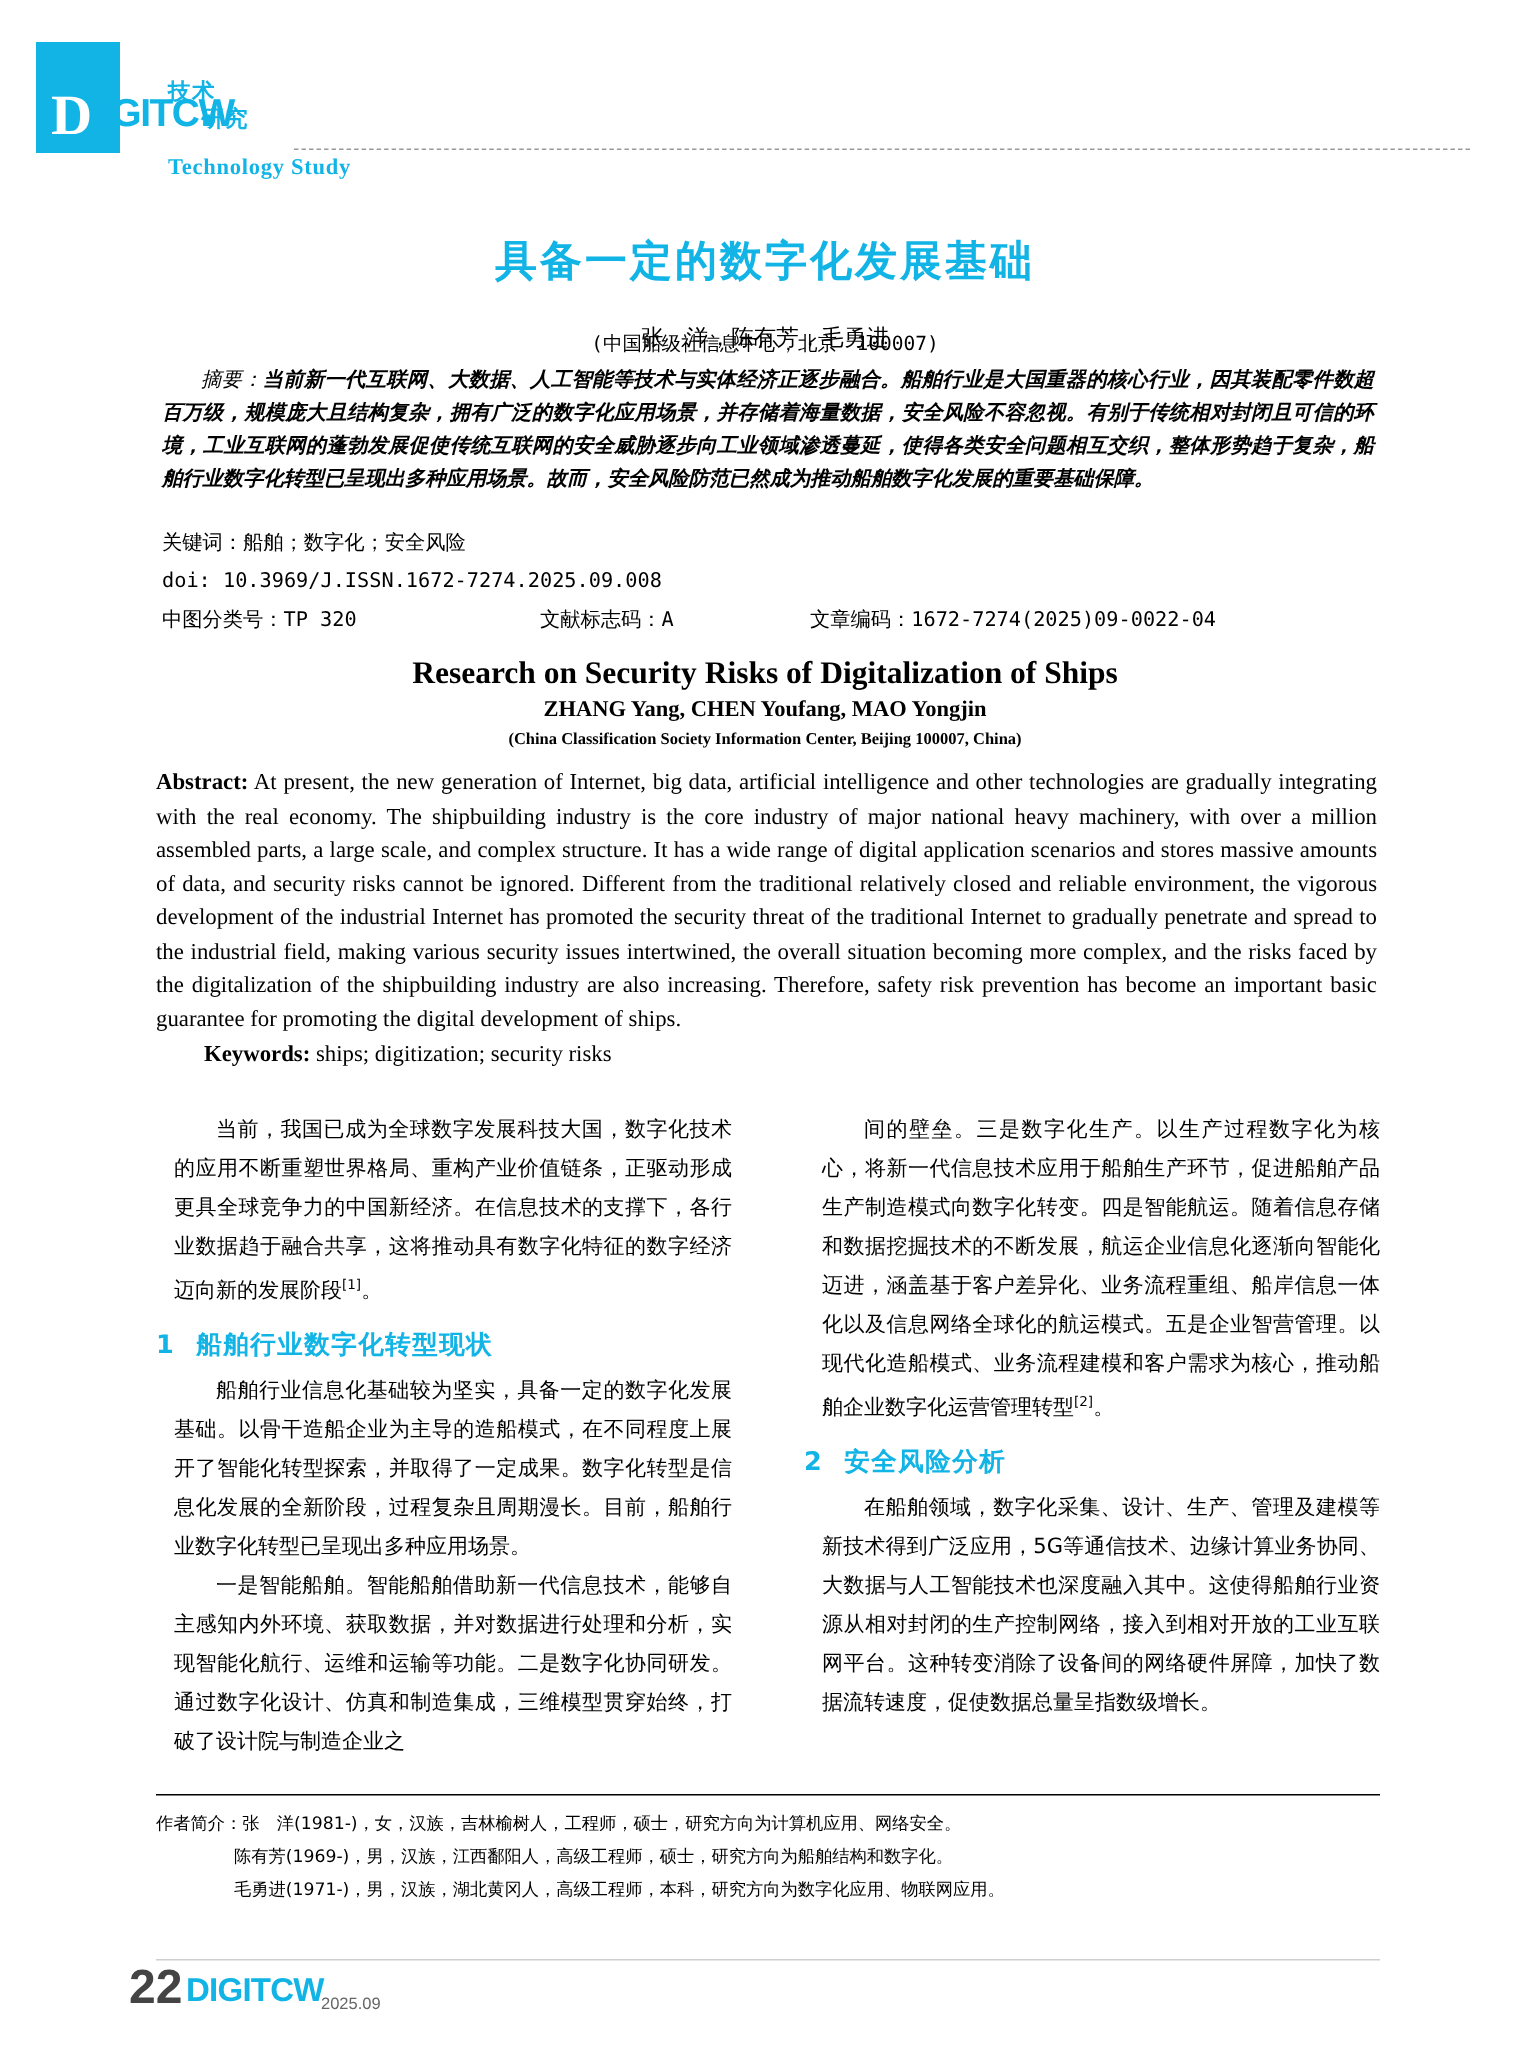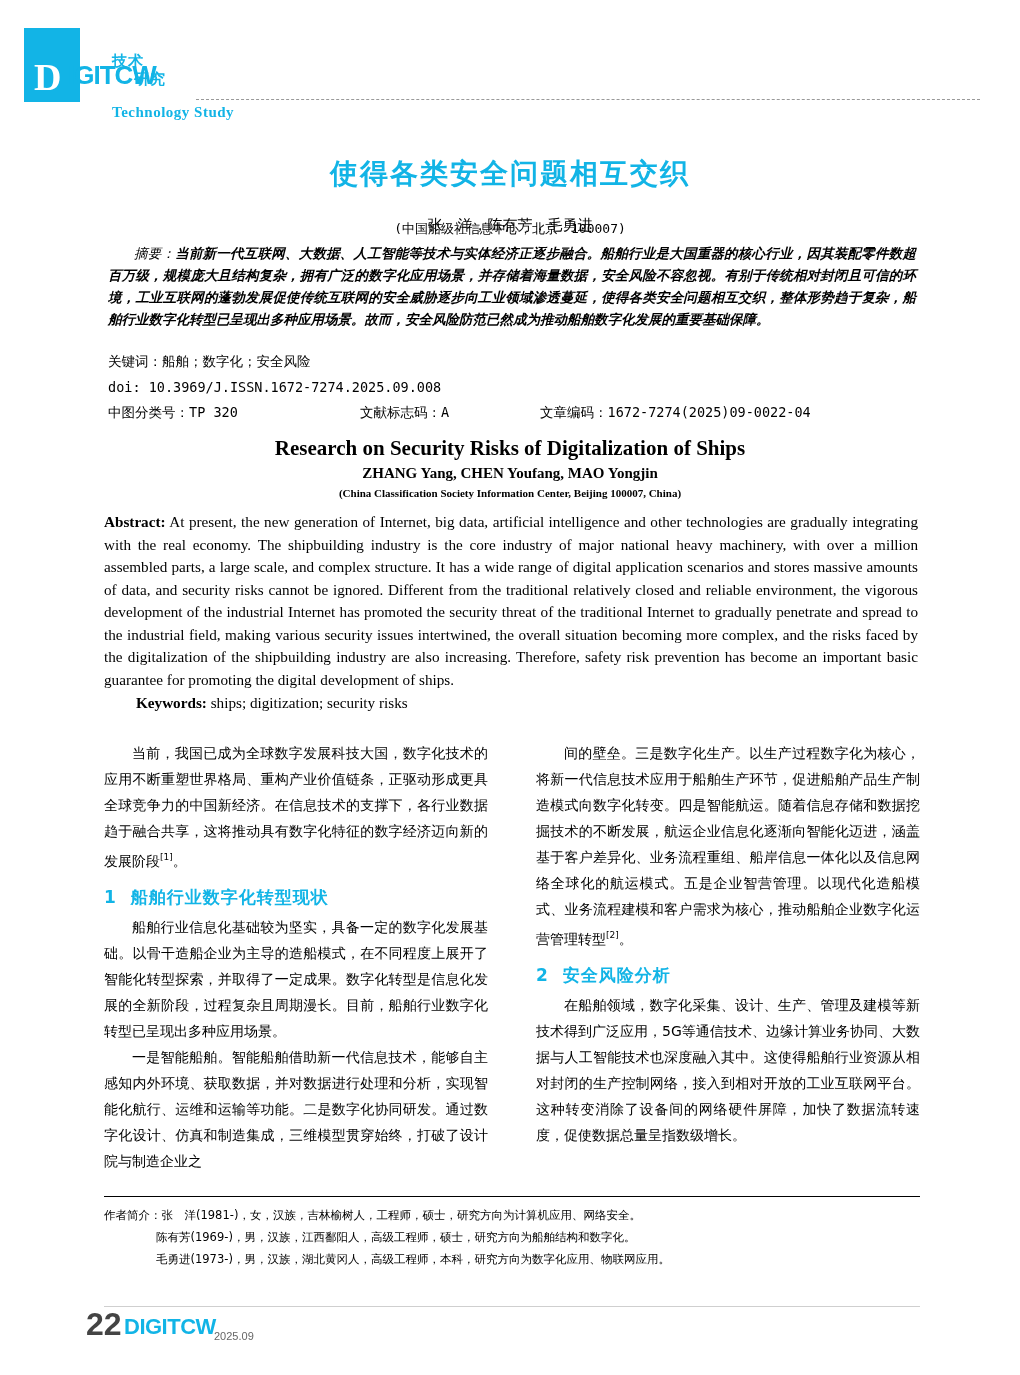--- a/index.html
+++ b/index.html
@@ -230,21 +230,21 @@
     width: 384px;
     font-family: "DejaVu Sans", sans-serif;
     font-size: 14px;
     line-height: 26px;
     text-align: justify;
     color: #000;
   }
   .col.left { left: 0; }
   .col.right { left: 432px; }
   .col p {
-    margin: 0 0 0 0;
+    margin: 0 0 0 12px;
     text-indent: 28px;
   }
   .sec-head {
     margin: 10px 0 4px 0;
     font-family: "DejaVu Sans", sans-serif;
     font-weight: bold;
     font-size: 17px;
     color: #12b4e6;
     text-indent: 0;
     letter-spacing: 1px;
@@ -317,21 +317,21 @@
   <div class="logo-d">D</div>
   <div class="logo-rest">IGITCW</div>
   <div class="head-cn">
     <span>技术</span>
     <span class="second">研究</span>
   </div>
   <div class="head-en">Technology Study</div>
   <div class="head-rule"></div>
 </div>
 
-<div class="title-cn">使得各类安全问题相互交织</div>
+<div class="title-cn">具备一定的数字化发展基础</div>
 <div class="authors-cn">张　洋，陈有芳，毛勇进</div>
 <div class="affil-cn">(中国船级社信息中心，北京　100007)</div>
 
 <div class="abs-cn">
   <span class="lbl">摘要：</span><span>当前新一代互联网、大数据、人工智能等技术与实体经济正逐步融合。船舶行业是大国重器的核心行业，因其装配零件数超百万级，规模庞大且结构复杂，拥有广泛的数字化应用场景，并存储着海量数据，安全风险不容忽视。有别于传统相对封闭且可信的环境，工业互联网的蓬勃发展促使传统互联网的安全威胁逐步向工业领域渗透蔓延，使得各类安全问题相互交织，整体形势趋于复杂，船舶行业数字化转型已呈现出多种应用场景。故而，安全风险防范已然成为推动船舶数字化发展的重要基础保障。</span>
 </div>
 <div class="kw-cn">关键词：船舶；数字化；安全风险</div>
 <div class="doi-line">doi: 10.3969/J.ISSN.1672-7274.2025.09.008</div>
 <div class="class-line">
   <span class="c1">中图分类号：TP 320</span>
@@ -372,19 +372,19 @@
 
     <p>在船舶领域，数字化采集、设计、生产、管理及建模等新技术得到广泛应用，5G等通信技术、边缘计算业务协同、大数据与人工智能技术也深度融入其中。这使得船舶行业资源从相对封闭的生产控制网络，接入到相对开放的工业互联网平台。这种转变消除了设备间的网络硬件屏障，加快了数据流转速度，促使数据总量呈指数级增长。</p>
   </div>
 
 </div>
 
 <div class="foot-rule"></div>
 <div class="footnotes">
   <div class="fn"><span>作者简介：</span><span>张　洋(1981-)，女，汉族，吉林榆树人，工程师，硕士，研究方向为计算机应用、网络安全。</span></div>
   <div class="fn ind">陈有芳(1969-)，男，汉族，江西鄱阳人，高级工程师，硕士，研究方向为船舶结构和数字化。</div>
-  <div class="fn ind">毛勇进(1973-)，男，汉族，湖北黄冈人，高级工程师，本科，研究方向为数字化应用、物联网应用。</div>
+  <div class="fn ind">毛勇进(1971-)，男，汉族，湖北黄冈人，高级工程师，本科，研究方向为数字化应用、物联网应用。</div>
 </div>
 
 <div class="footer-rule"></div>
 <div class="page-no">22</div>
 <div class="footer-brand">DIGITCW</div>
 <div class="footer-date">2025.09</div>
 
 </body></html>

